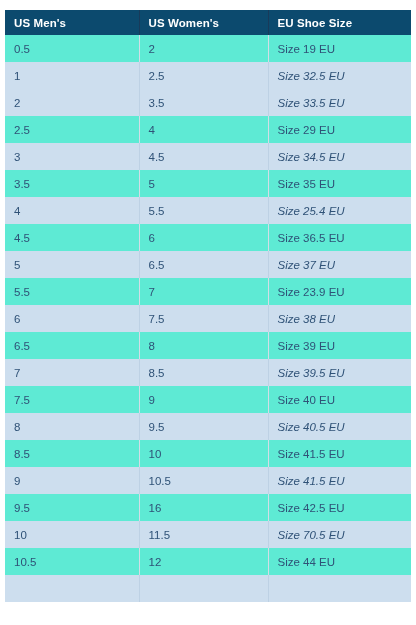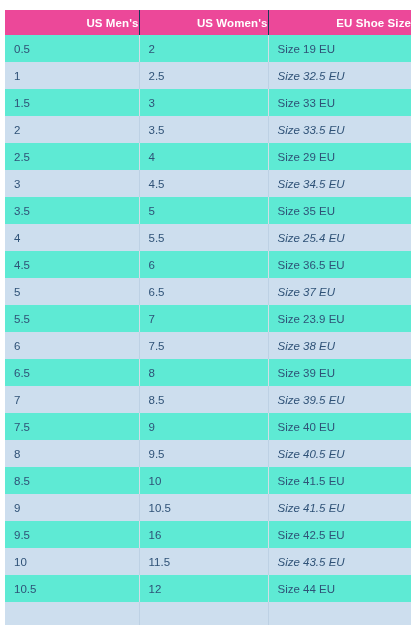--- a/index.html
+++ b/index.html
@@ -31,25 +31,25 @@
     border-collapse: collapse;
     table-layout: fixed;
     font-size: 11.5px;
   }
 
   table.size-table col.col-men   { width: 134px; }
   table.size-table col.col-women { width: 129px; }
   table.size-table col.col-eu    { width: 143px; }
 
   thead th {
-    background: #ec4899;
+    background: #0c4a6e;
     color: #ffffff;
     font-weight: bold;
     font-size: 11.5px;
-    text-align: right;
+    text-align: left;
     padding: 6px 0 6px 9px;
     height: 13px;
     vertical-align: middle;
     border-right: 1px solid #183A5A;
     letter-spacing: 0.1px;
     white-space: nowrap;
   }
   thead th:last-child { border-right: none; }
 
   tbody td {
@@ -89,25 +89,20 @@
     <tbody>
         <tr class="row-odd">
           <td>0.5</td>
           <td>2</td>
           <td>Size 19 EU</td>
         </tr>
         <tr class="row-even">
           <td>1</td>
           <td>2.5</td>
           <td>Size 32.5 EU</td>
-        </tr>
-        <tr class="row-odd">
-          <td>1.5</td>
-          <td>3</td>
-          <td>Size 33 EU</td>
         </tr>
         <tr class="row-even">
           <td>2</td>
           <td>3.5</td>
           <td>Size 33.5 EU</td>
         </tr>
         <tr class="row-odd">
           <td>2.5</td>
           <td>4</td>
           <td>Size 29 EU</td>
@@ -178,21 +173,21 @@
           <td>Size 41.5 EU</td>
         </tr>
         <tr class="row-odd">
           <td>9.5</td>
           <td>16</td>
           <td>Size 42.5 EU</td>
         </tr>
         <tr class="row-even">
           <td>10</td>
           <td>11.5</td>
-          <td>Size 43.5 EU</td>
+          <td>Size 70.5 EU</td>
         </tr>
         <tr class="row-odd">
           <td>10.5</td>
           <td>12</td>
           <td>Size 44 EU</td>
         </tr>
         <tr class="row-even">
           <td></td>
           <td></td>
           <td></td>

